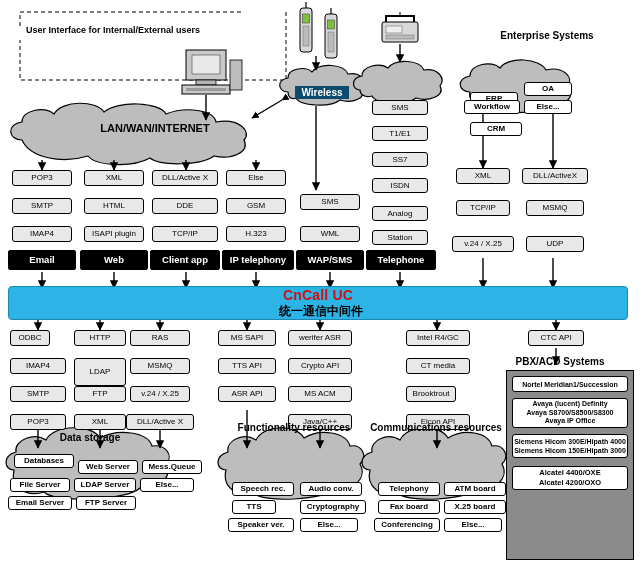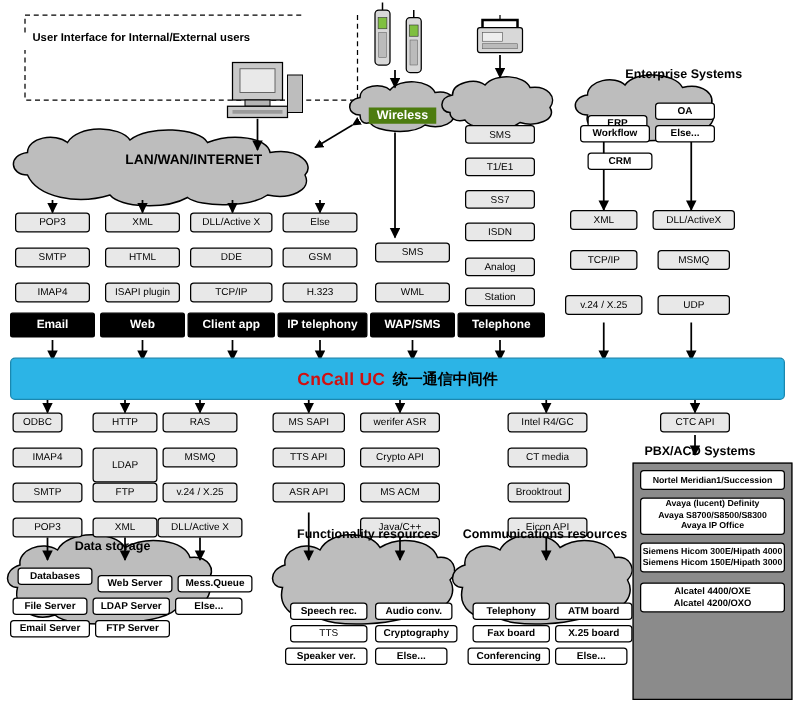--- a/index.html
+++ b/index.html
@@ -132,24 +132,24 @@
     <line x1="247" y1="410" x2="247" y2="448" stroke="#000" stroke-width="1.4" marker-end="url(#ah)"></line>
     <line x1="320" y1="430" x2="320" y2="448" stroke="#000" stroke-width="1.4" marker-end="url(#ah)"></line>
     <line x1="437" y1="430" x2="437" y2="448" stroke="#000" stroke-width="1.4" marker-end="url(#ah)"></line>
     <line x1="556" y1="348" x2="556" y2="364" stroke="#000" stroke-width="1.4" marker-end="url(#ah)"></line>
   </svg>
 
   <div class="abs label" style="left:26px;top:25px;width:220px;">User Interface for Internal/External users</div>
 
   <div class="abs capw" style="left:100px;top:122px;width:110px;text-align:center;color:#000;font-size:11px;">LAN/WAN/INTERNET</div>
   <div class="abs" style="left:282px;top:82px;width:80px;text-align:center;">
-    <span style="background:#4d7c0f;color:#fff;font-weight:bold;font-size:10px;padding:1px 6px;display:inline-block;">Wireless</span>
+    <span style="background:#0c4a6e;color:#fff;font-weight:bold;font-size:10px;padding:1px 6px;display:inline-block;">Wireless</span>
   </div>
 
-  <div class="abs label" style="left:472px;top:30px;width:150px;text-align:center;font-size:10px;margin-top:24px;">Enterprise Systems</div>
+  <div class="abs label" style="left:472px;top:30px;width:150px;text-align:center;font-size:10px;">Enterprise Systems</div>
 
   <div class="abs box white" style="left:470px;top:92px;width:48px;height:14px;font-weight:bold;">ERP</div>
   <div class="abs box white" style="left:524px;top:82px;width:48px;height:14px;font-weight:bold;">OA</div>
   <div class="abs box white" style="left:464px;top:100px;width:56px;height:14px;font-weight:bold;">Workflow</div>
   <div class="abs box white" style="left:524px;top:100px;width:48px;height:14px;font-weight:bold;">Else...</div>
   <div class="abs box white" style="left:470px;top:122px;width:52px;height:14px;font-weight:bold;">CRM</div>
 
   <div class="abs box" style="left:12px;top:170px;width:60px;height:16px;">POP3</div>
   <div class="abs box" style="left:12px;top:198px;width:60px;height:16px;">SMTP</div>
   <div class="abs box" style="left:12px;top:226px;width:60px;height:16px;">IMAP4</div>
@@ -183,21 +183,21 @@
   <div class="abs box dark" style="left:366px;top:250px;width:70px;height:20px;">Telephone</div>
 
   <div class="abs box" style="left:456px;top:168px;width:54px;height:16px;">XML</div>
   <div class="abs box" style="left:456px;top:200px;width:54px;height:16px;">TCP/IP</div>
   <div class="abs box" style="left:452px;top:236px;width:62px;height:16px;">v.24 / X.25</div>
 
   <div class="abs box" style="left:522px;top:168px;width:66px;height:16px;">DLL/ActiveX</div>
   <div class="abs box" style="left:526px;top:200px;width:58px;height:16px;">MSMQ</div>
   <div class="abs box" style="left:526px;top:236px;width:58px;height:16px;">UDP</div>
 
-  <div class="abs mw" style="left:8px;top:286px;width:620px;height:34px;">
+  <div class="abs mw" style="left:8px;top:286px;width:620px;height:34px;flex-direction:column;">
     <span class="t1">CnCall UC</span>
     <span class="t2">统一通信中间件</span>
   </div>
 
   <div class="abs box" style="left:10px;top:330px;width:40px;height:16px;">ODBC</div>
   <div class="abs box" style="left:10px;top:358px;width:56px;height:16px;">IMAP4</div>
   <div class="abs box" style="left:10px;top:386px;width:56px;height:16px;">SMTP</div>
   <div class="abs box" style="left:10px;top:414px;width:56px;height:16px;">POP3</div>
 
   <div class="abs box" style="left:74px;top:330px;width:52px;height:16px;">HTTP</div>
@@ -246,21 +246,21 @@
   <div class="abs box white" style="left:78px;top:460px;width:60px;height:14px;font-weight:bold;">Web Server</div>
   <div class="abs box white" style="left:142px;top:460px;width:60px;height:14px;font-weight:bold;">Mess.Queue</div>
   <div class="abs box white" style="left:10px;top:478px;width:60px;height:14px;font-weight:bold;">File Server</div>
   <div class="abs box white" style="left:74px;top:478px;width:62px;height:14px;font-weight:bold;">LDAP Server</div>
   <div class="abs box white" style="left:140px;top:478px;width:54px;height:14px;font-weight:bold;">Else...</div>
   <div class="abs box white" style="left:8px;top:496px;width:64px;height:14px;font-weight:bold;">Email Server</div>
   <div class="abs box white" style="left:76px;top:496px;width:60px;height:14px;font-weight:bold;">FTP Server</div>
 
   <div class="abs box white" style="left:232px;top:482px;width:62px;height:14px;font-weight:bold;">Speech rec.</div>
   <div class="abs box white" style="left:300px;top:482px;width:62px;height:14px;font-weight:bold;">Audio conv.</div>
-  <div class="abs box white" style="left:232px;top:500px;width:62px;height:14px;font-weight:normal;">TTS</div>
+  <div class="abs box white" style="left:232px;top:500px;width:44px;height:14px;font-weight:bold;">TTS</div>
   <div class="abs box white" style="left:300px;top:500px;width:66px;height:14px;font-weight:bold;">Cryptography</div>
   <div class="abs box white" style="left:228px;top:518px;width:66px;height:14px;font-weight:bold;">Speaker ver.</div>
   <div class="abs box white" style="left:300px;top:518px;width:58px;height:14px;font-weight:bold;">Else...</div>
 
   <div class="abs box white" style="left:378px;top:482px;width:62px;height:14px;font-weight:bold;">Telephony</div>
   <div class="abs box white" style="left:444px;top:482px;width:62px;height:14px;font-weight:bold;">ATM board</div>
   <div class="abs box white" style="left:378px;top:500px;width:62px;height:14px;font-weight:bold;">Fax board</div>
   <div class="abs box white" style="left:444px;top:500px;width:62px;height:14px;font-weight:bold;">X.25 board</div>
   <div class="abs box white" style="left:374px;top:518px;width:66px;height:14px;font-weight:bold;">Conferencing</div>
   <div class="abs box white" style="left:444px;top:518px;width:58px;height:14px;font-weight:bold;">Else...</div>

